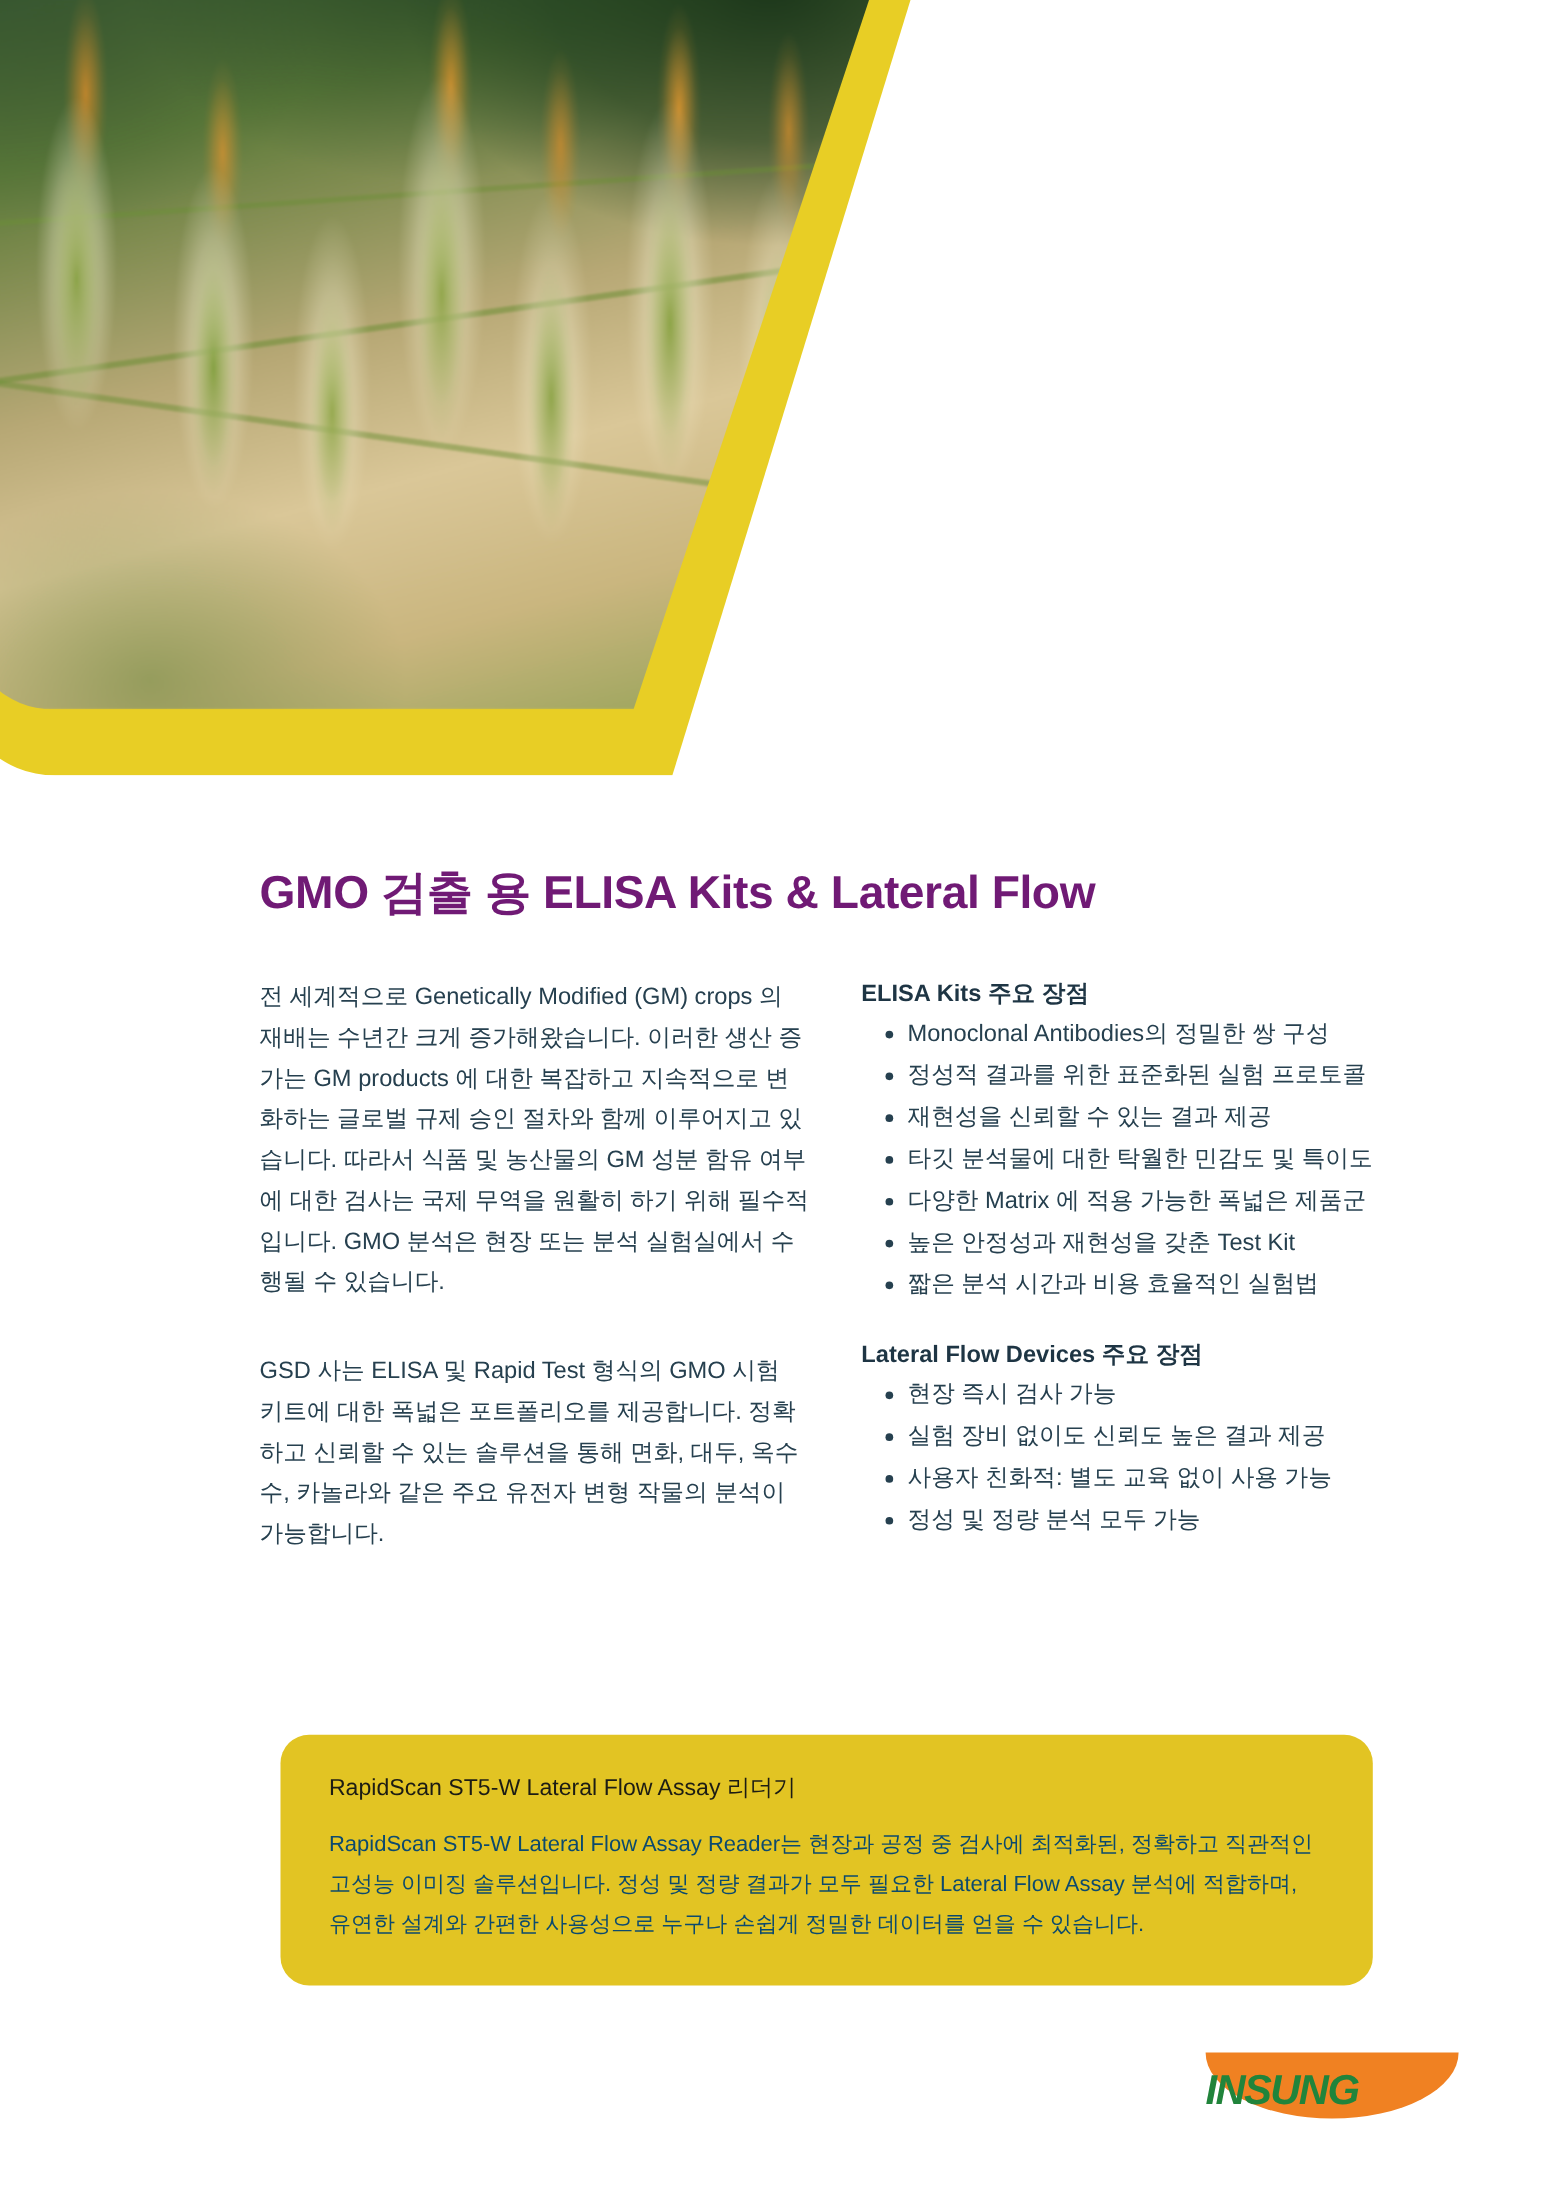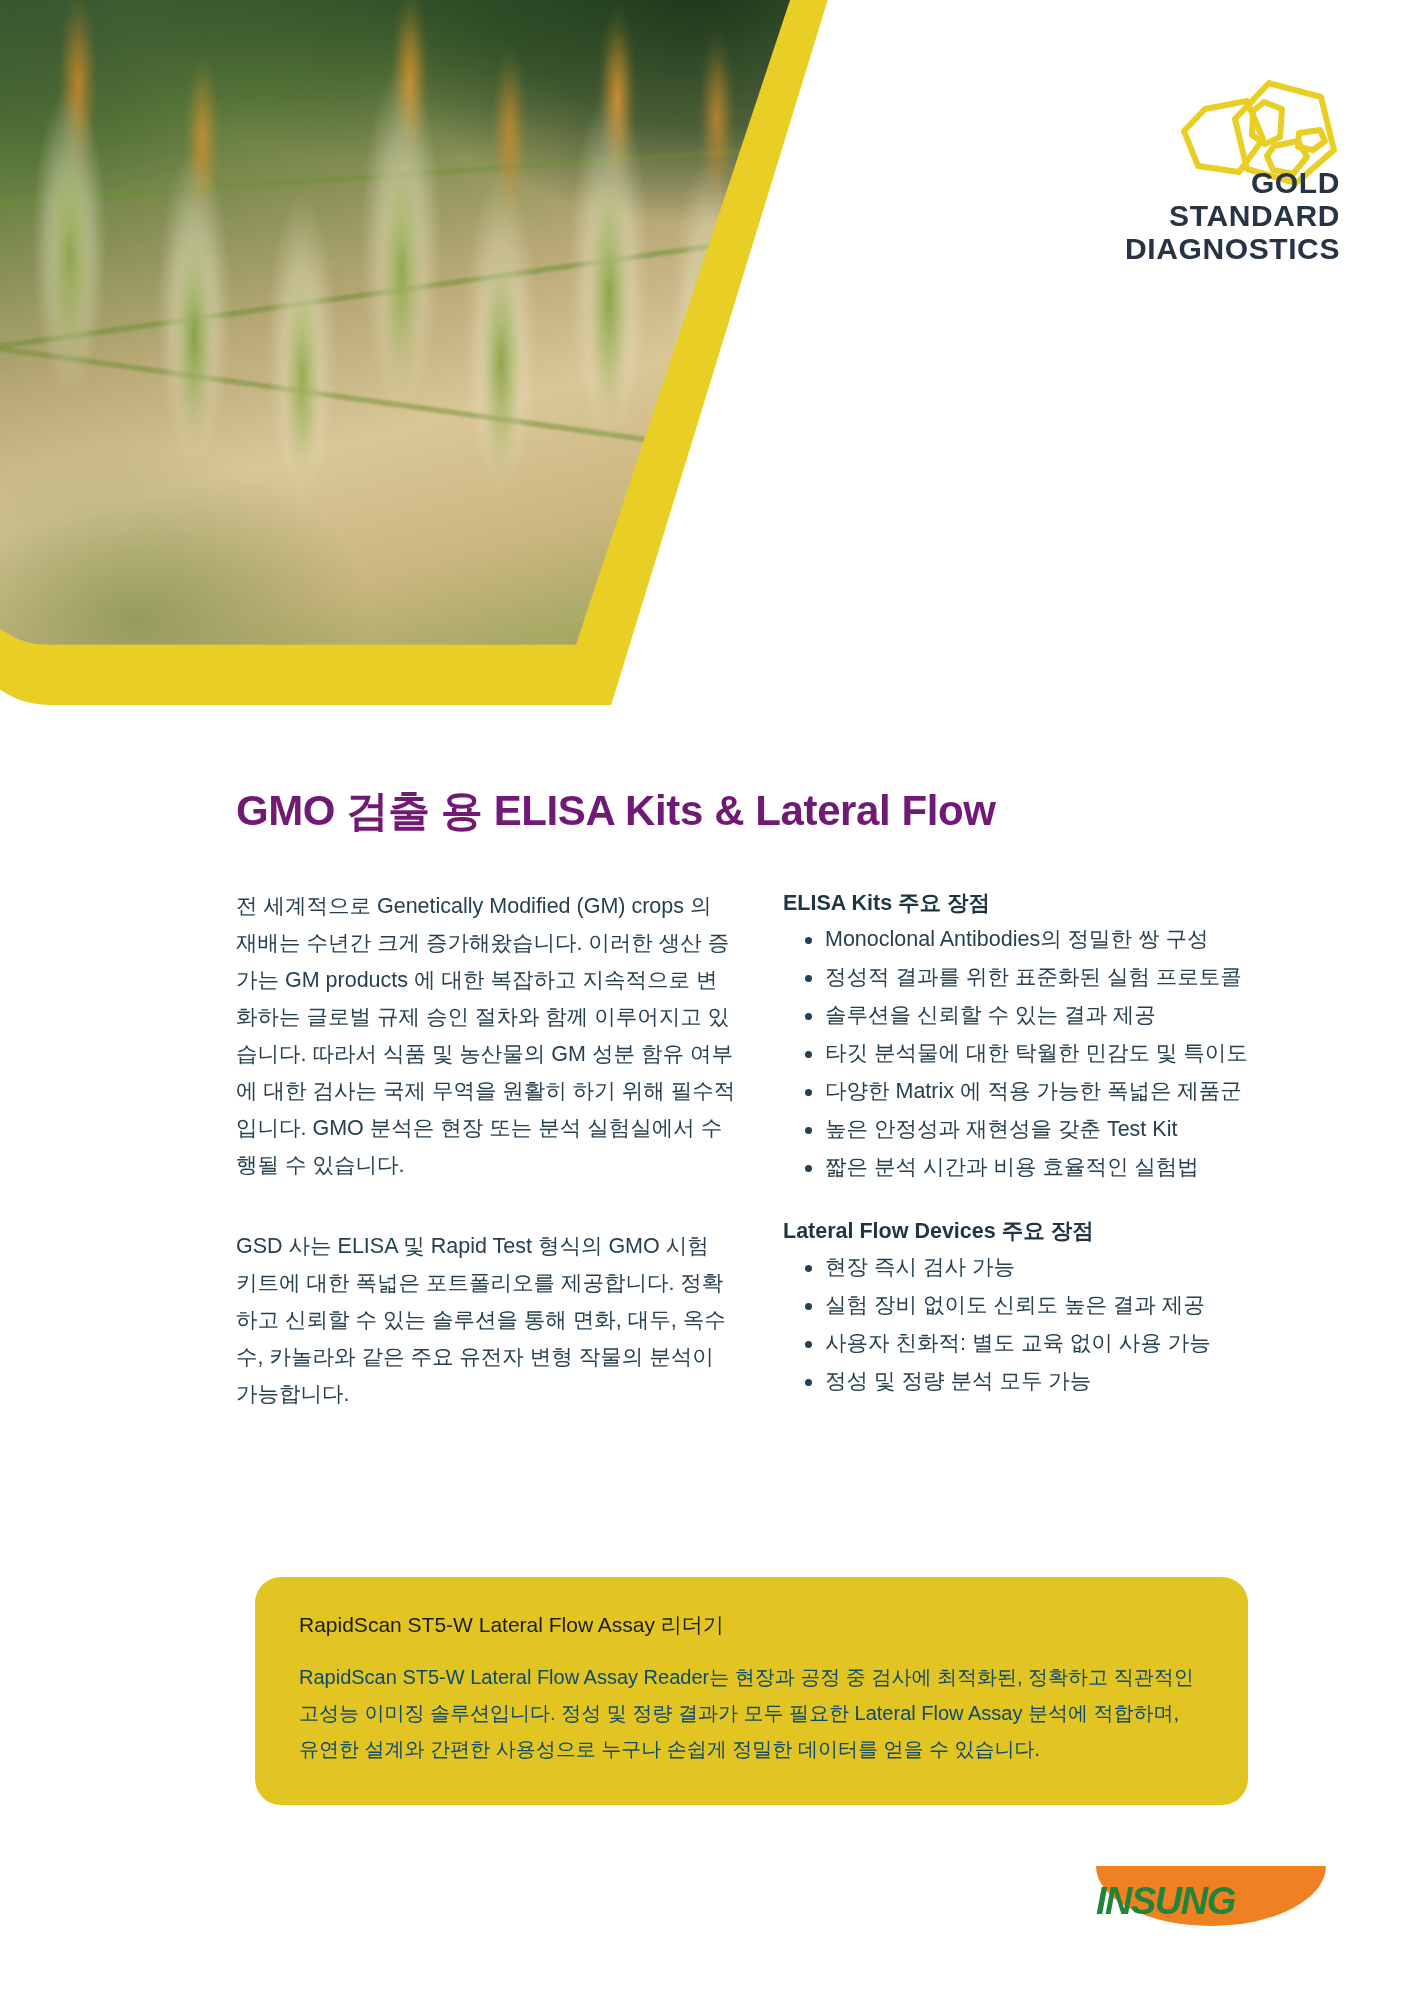--- a/index.html
+++ b/index.html
@@ -236,53 +236,37 @@
 
 <div class="page">
 
   <div class="hero">
     <div class="hero-yellow"></div>
     <div class="hero-photo-wrap">
       <div class="hero-photo"></div>
     </div>
   </div>
 
-  <div class="gsd-logo">
-    <svg class="gsd-hex" width="172" height="122" viewBox="0 0 172 122">
-      <g fill="none" stroke="#E8CE25" stroke-width="6" stroke-linejoin="round">
-        <path d="M101 5 L153 19 L166 72 L128 105 L79 91 L67 41 Z"></path>
-        <path d="M37 31 L79 23 L95 61 L71 94 L30 88 L16 53 Z"></path>
-        <path d="M96 24 L114 31 L112 59 L97 66 L84 57 L85 33 Z"></path>
-        <path d="M106 68 L130 63 L139 79 L125 96 L105 92 L99 78 Z"></path>
-        <path d="M131 55 L152 52 L157 63 L145 72 L130 69 Z"></path>
-      </g>
-    </svg>
-    <div class="gsd-text">
-      <span>GOLD</span>
-      <span>STANDARD</span>
-      <span>DIAGNOSTICS</span>
-    </div>
-  </div>
 
   <h1 class="doc-title">GMO 검출 용 ELISA Kits &amp; Lateral Flow</h1>
 
   <div class="columns">
 
     <div class="col-left">
       <p class="body-p">전 세계적으로 Genetically Modified (GM) crops 의 재배는 수년간 크게 증가해왔습니다. 이러한 생산 증가는 GM products 에 대한 복잡하고 지속적으로 변화하는 글로벌 규제 승인 절차와 함께 이루어지고 있습니다. 따라서 식품 및 농산물의 GM 성분 함유 여부에 대한 검사는 국제 무역을 원활히 하기 위해 필수적입니다. GMO 분석은 현장 또는 분석 실험실에서 수행될 수 있습니다.</p>
       <div class="block-gap"></div>
       <p class="body-p">GSD 사는 ELISA 및 Rapid Test 형식의 GMO 시험 키트에 대한 폭넓은 포트폴리오를 제공합니다. 정확하고 신뢰할 수 있는 솔루션을 통해 면화, 대두, 옥수수, 카놀라와 같은 주요 유전자 변형 작물의 분석이 가능합니다.</p>
     </div>
 
     <div class="col-right">
       <div class="sub-head">ELISA Kits 주요 장점</div>
       <ul class="bullets">
         <li>Monoclonal Antibodies의 정밀한 쌍 구성</li>
         <li>정성적 결과를 위한 표준화된 실험 프로토콜</li>
-        <li>솔루션을 신뢰할 수 있는 결과 제공</li>
+        <li>재현성을 신뢰할 수 있는 결과 제공</li>
         <li>타깃 분석물에 대한 탁월한 민감도 및 특이도</li>
         <li>다양한 Matrix 에 적용 가능한 폭넓은 제품군</li>
         <li>높은 안정성과 재현성을 갖춘 Test Kit</li>
         <li>짧은 분석 시간과 비용 효율적인 실험법</li>
       </ul>
       <div class="block-gap-sm"></div>
       <div class="sub-head">Lateral Flow Devices 주요 장점</div>
       <ul class="bullets">
         <li>현장 즉시 검사 가능</li>
         <li>실험 장비 없이도 신뢰도 높은 결과 제공</li>

